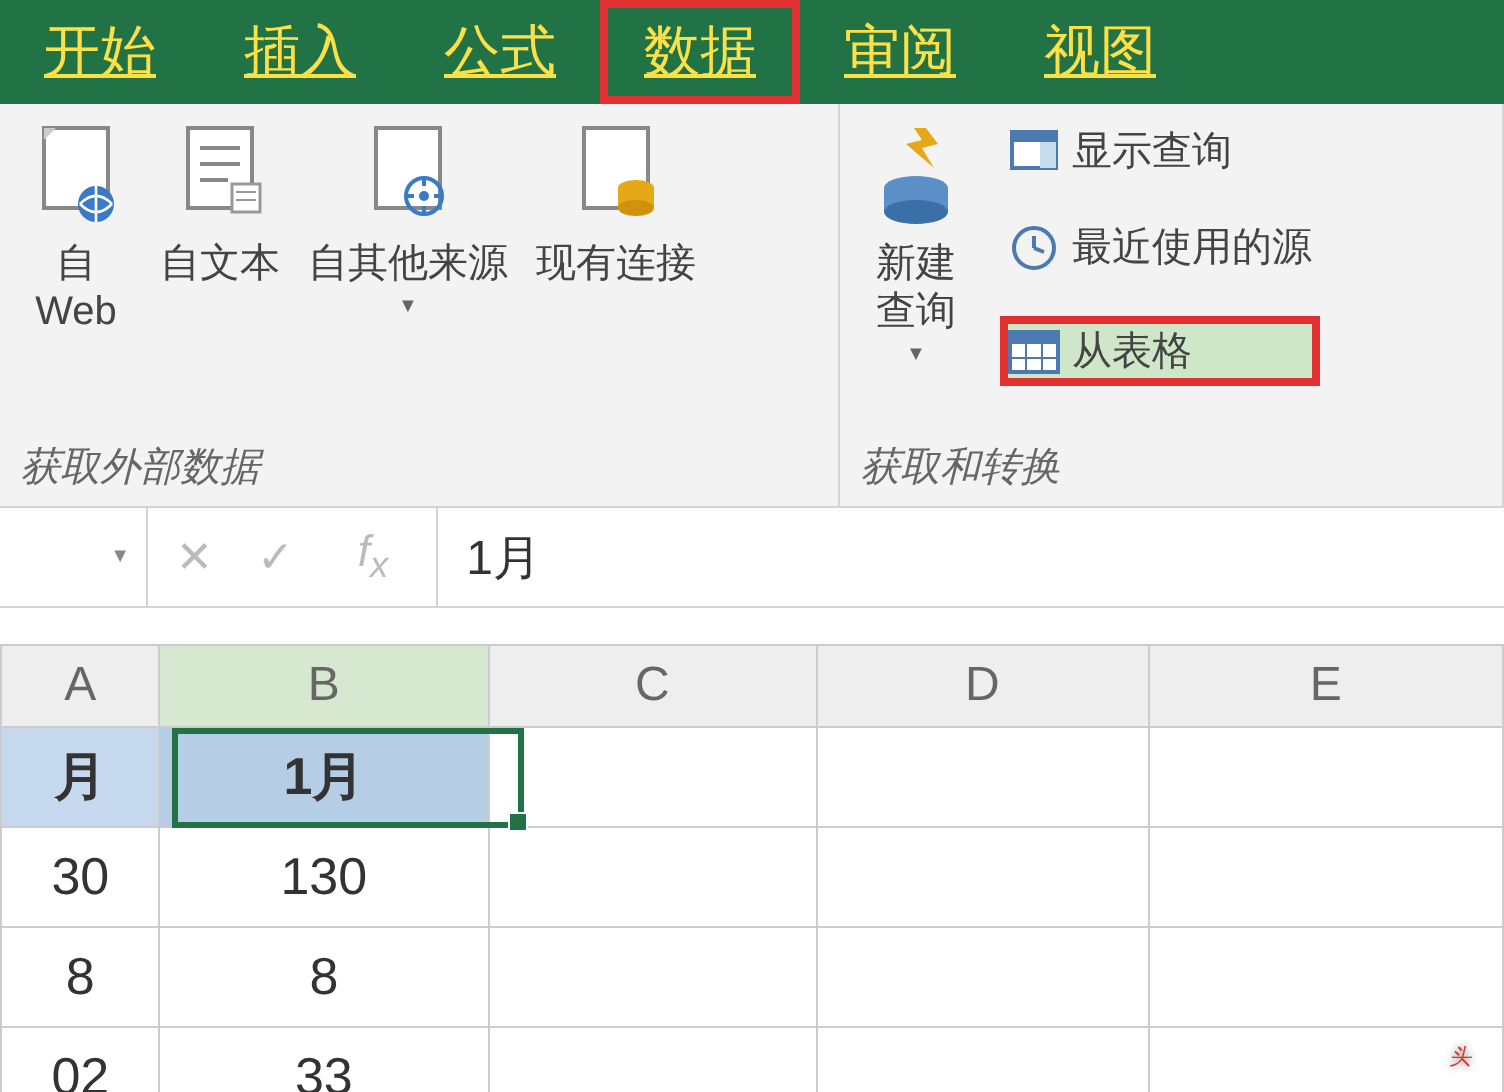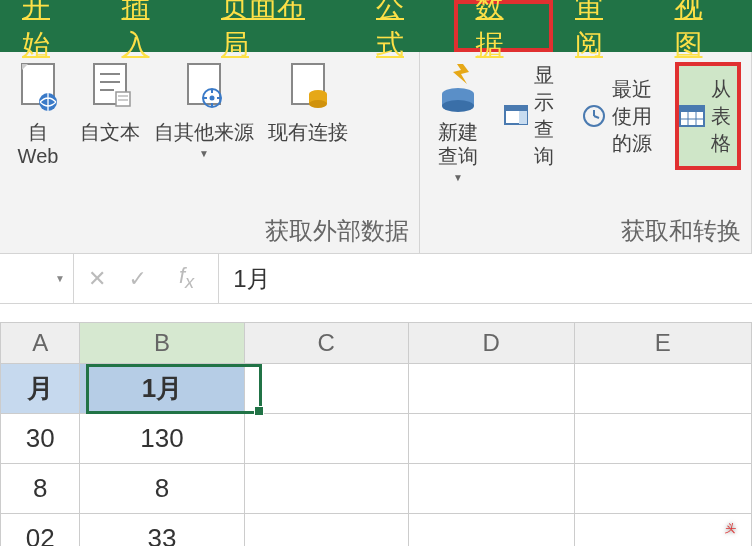--- a/index.html
+++ b/index.html
@@ -5,29 +5,29 @@
 * { margin: 0; padding: 0; box-sizing: border-box; font-family: "Microsoft YaHei", sans-serif; }
 body { background: #fff; width: 752px; height: 546px; overflow: hidden; position: relative; }
 
 .tabs { display: flex; background: #217346; height: 52px; align-items: stretch; }
 .tab { color: #fde047; font-size: 28px; display: flex; align-items: center; padding: 0 22px; cursor: pointer; text-decoration: underline; }
 .tab.highlighted { box-shadow: inset 0 0 0 4px #e03030; }
 
 .ribbon { background: #f3f3f3; border-bottom: 1px solid #d4d4d4; height: 202px; display: flex; }
 .ribbon-group { display: flex; flex-direction: column; border-right: 1px solid #d4d4d4; padding: 8px 10px 6px; }
 .ribbon-row { display: flex; flex: 1; align-items: flex-start; gap: 14px; }
-.ribbon-label { text-align: right; color: #666; font-size: 24px; padding-top: 6px; }
+.ribbon-label { text-align: left; color: #666; font-size: 20px; padding-top: 6px; font-style: italic; }
 .rb-btn { display: flex; flex-direction: column; align-items: center; gap: 4px; cursor: pointer; }
 .rb-btn .icon-lg { width: 56px; height: 56px; display: flex; align-items: center; justify-content: center; }
 .rb-btn .lbl { font-size: 20px; color: #444; text-align: center; line-height: 1.2; }
 .rb-small { display: flex; align-items: center; gap: 6px; cursor: pointer; padding: 2px 4px; }
 .rb-small .icon-sm { width: 26px; height: 26px; display: flex; align-items: center; justify-content: center; }
 .rb-small .lbl { font-size: 20px; color: #444; }
 .rb-small.highlighted { box-shadow: inset 0 0 0 4px #e03030; background: #cfe6c8; padding: 4px 10px 4px 4px; margin: 2px 0; }
-.rb-stack { display: flex; flex-direction: row; gap: 17px; }
+.rb-stack { display: flex; flex-direction: column; gap: 17px; }
 
 .fbar { height: 50px; display: flex; align-items: center; border-bottom: 1px solid #d4d4d4; }
 .namebox { width: 74px; height: 100%; border-right: 1px solid #d4d4d4; display: flex; align-items: center; justify-content: flex-end; padding-right: 8px; }
 .fbar-btns { display: flex; align-items: center; padding: 0 14px; gap: 22px; border-right: 1px solid #d4d4d4; height: 100%; }
 .fbar-btns span { color: #bbb; font-size: 22px; }
 .fx { font-style: italic; font-size: 20px; color: #777; padding: 0 10px; }
 .fbar-val { font-size: 24px; color: #333; padding-left: 14px; }
 
 .grid { position: relative; margin-top: 18px; }
 .col-headers { display: flex; height: 42px; }
@@ -55,21 +55,20 @@
 .watermark { position: absolute; right: 12px; bottom: 8px; color: #fff; font-size: 18px; font-style: italic; text-shadow: 0 0 4px rgba(0,0,0,0.6); display: flex; align-items: center; gap: 4px; }
 
 .drop { font-size: 10px; color: #666; }
 </style>
 </head>
 <body>
 
 <div class="tabs">
   <div class="tab">开始</div>
   <div class="tab">插入</div>
-  <div class="tab">页面布局</div>
   <div class="tab">公式</div>
   <div class="tab highlighted">数据</div>
   <div class="tab">审阅</div>
   <div class="tab">视图</div>
 </div>
 
 <div class="ribbon">
   <div class="ribbon-group" style="width:420px;">
     <div class="ribbon-row">
       <div class="rb-btn">

